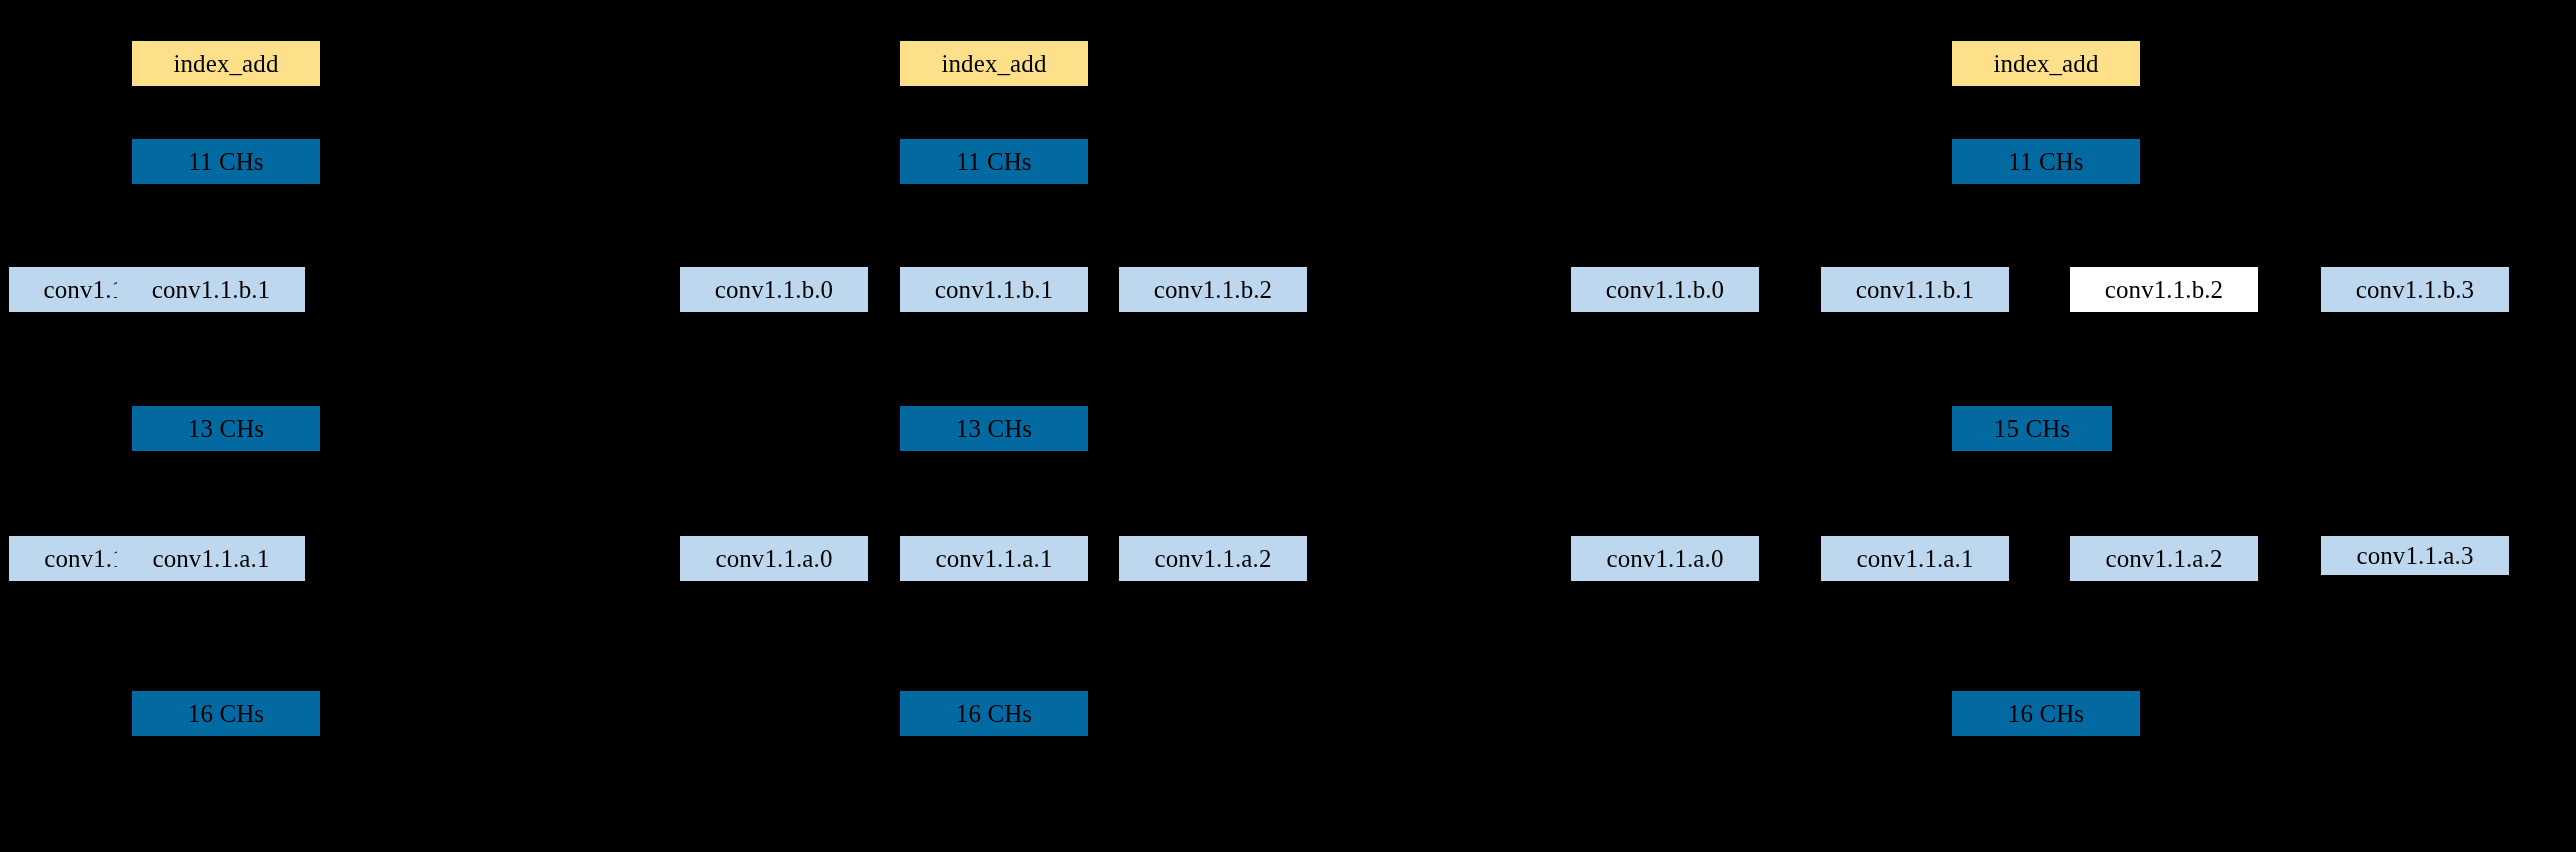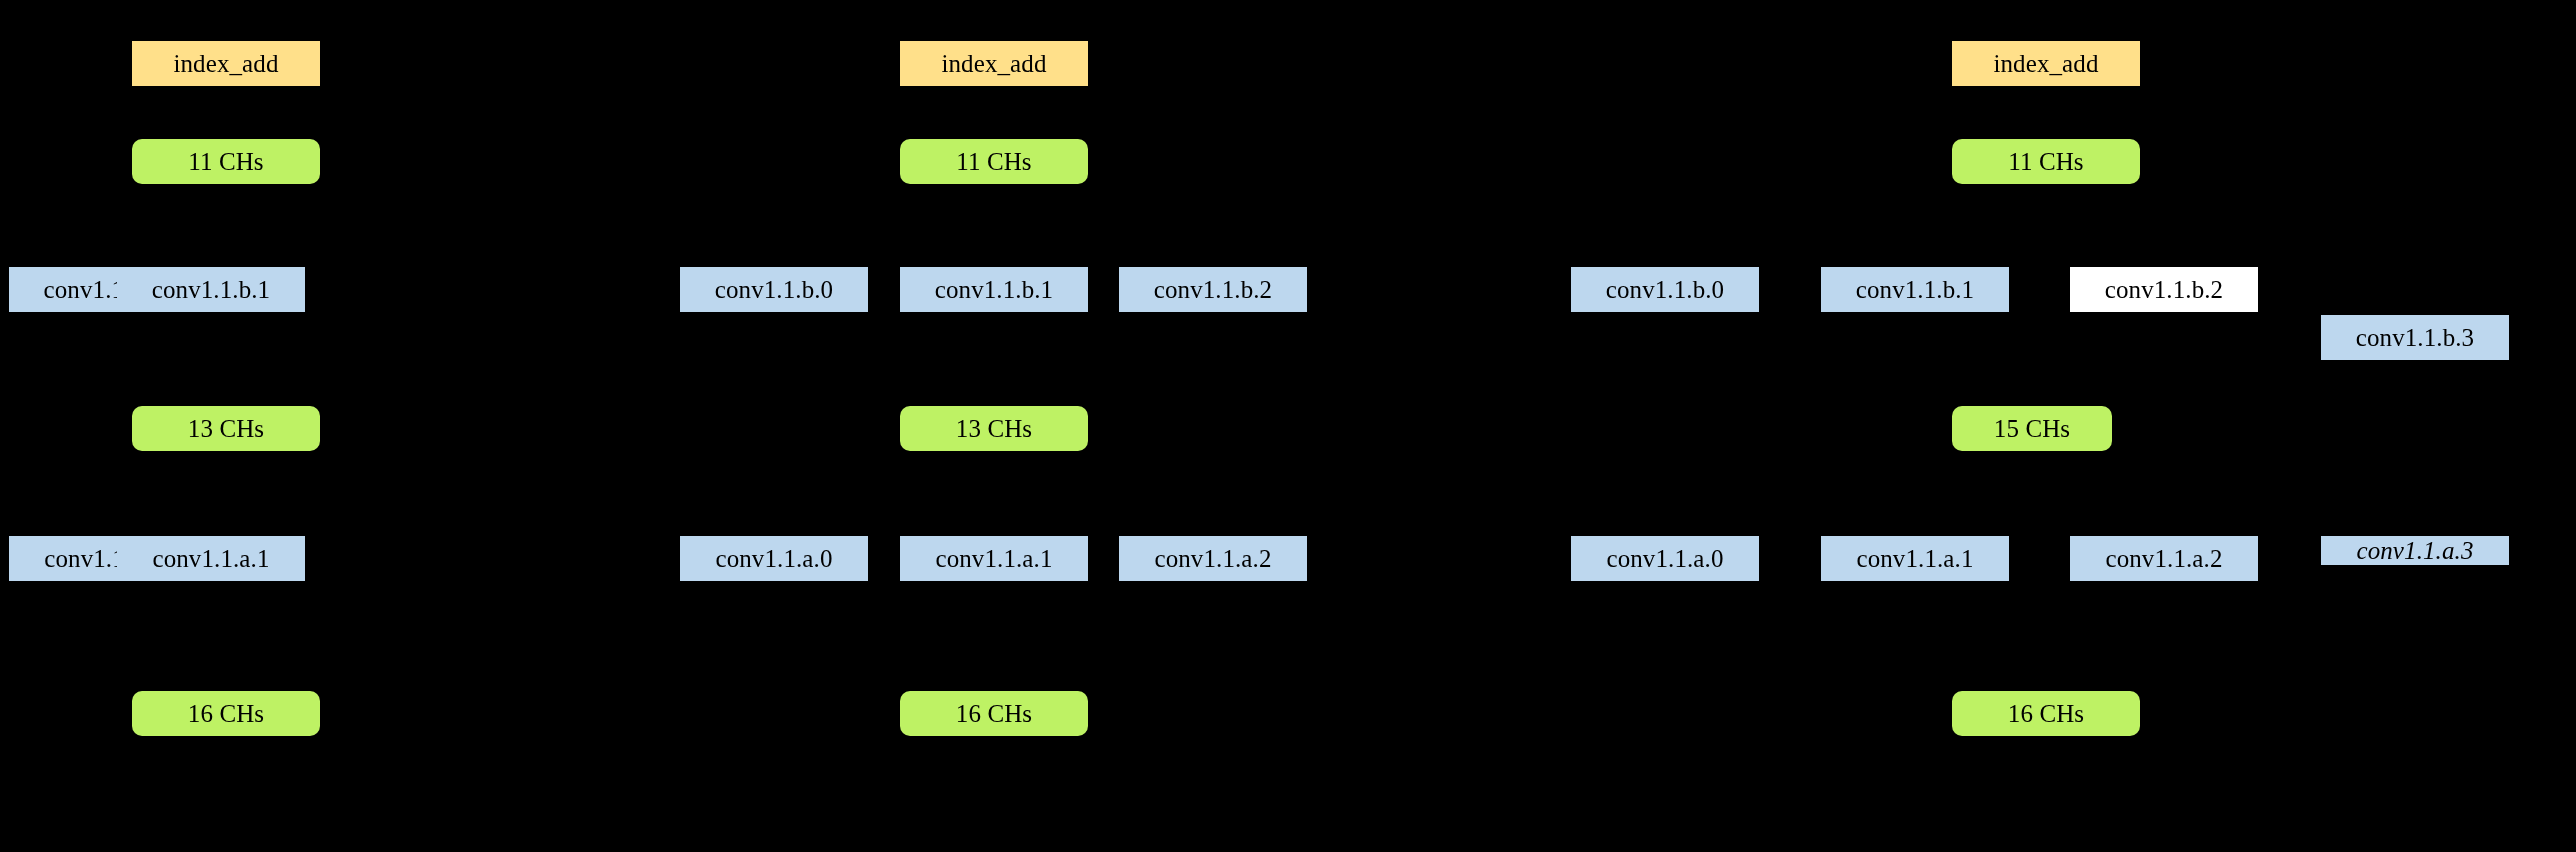--- a/index.html
+++ b/index.html
@@ -25,22 +25,21 @@
     color: #000000;
     font-size: 25px;
     line-height: 1;
     white-space: nowrap;
     letter-spacing: 0.1px;
   }
   .node-op {
     background: #ffe08a;
   }
   .node-ch {
-    background: #bef264;
-    border-radius: 10px;
+    background: #0369a1;
   }
   .node-conv {
     background: #bdd7ee;
   }
   .node-ghost {
     background: #ffffff;
     border: 2.2px dashed #ffffff;
   }
 </style>
 </head>
@@ -78,25 +77,25 @@
 
   <div class="node node-ch" style="left:900px; top:691px; width:188px; height:45px;">16 CHs</div>
 
   <div class="node node-op" style="left:1952px; top:41px; width:188px; height:45px;">index_add</div>
 
   <div class="node node-ch" style="left:1952px; top:139px; width:188px; height:45px;">11 CHs</div>
 
   <div class="node node-conv" style="left:1571px; top:267px; width:188px; height:45px;">conv1.1.b.0</div>
   <div class="node node-conv" style="left:1821px; top:267px; width:188px; height:45px;">conv1.1.b.1</div>
   <div class="node node-ghost" style="left:2070px; top:267px; width:188px; height:45px;">conv1.1.b.2</div>
-  <div class="node node-conv" style="left:2321px; top:267px; width:188px; height:45px;margin-top:48px;">conv1.1.b.3</div>
+  <div class="node node-conv" style="left:2321px; top:267px; width:188px; height:45px;">conv1.1.b.3</div>
 
   <div class="node node-ch" style="left:1952px; top:406px; width:160px; height:45px;">15 CHs</div>
 
   <div class="node node-conv" style="left:1571px; top:536px; width:188px; height:45px;">conv1.1.a.0</div>
   <div class="node node-conv" style="left:1821px; top:536px; width:188px; height:45px;">conv1.1.a.1</div>
   <div class="node node-conv" style="left:2070px; top:536px; width:188px; height:45px;">conv1.1.a.2</div>
-  <div class="node node-conv" style="left:2321px; top:536px; width:188px; height:29px;font-style:italic;">conv1.1.a.3</div>
+  <div class="node node-conv" style="left:2321px; top:536px; width:188px; height:39px;">conv1.1.a.3</div>
 
   <div class="node node-ch" style="left:1952px; top:691px; width:188px; height:45px;">16 CHs</div>
 
 </div>
 
 
 </body></html>

